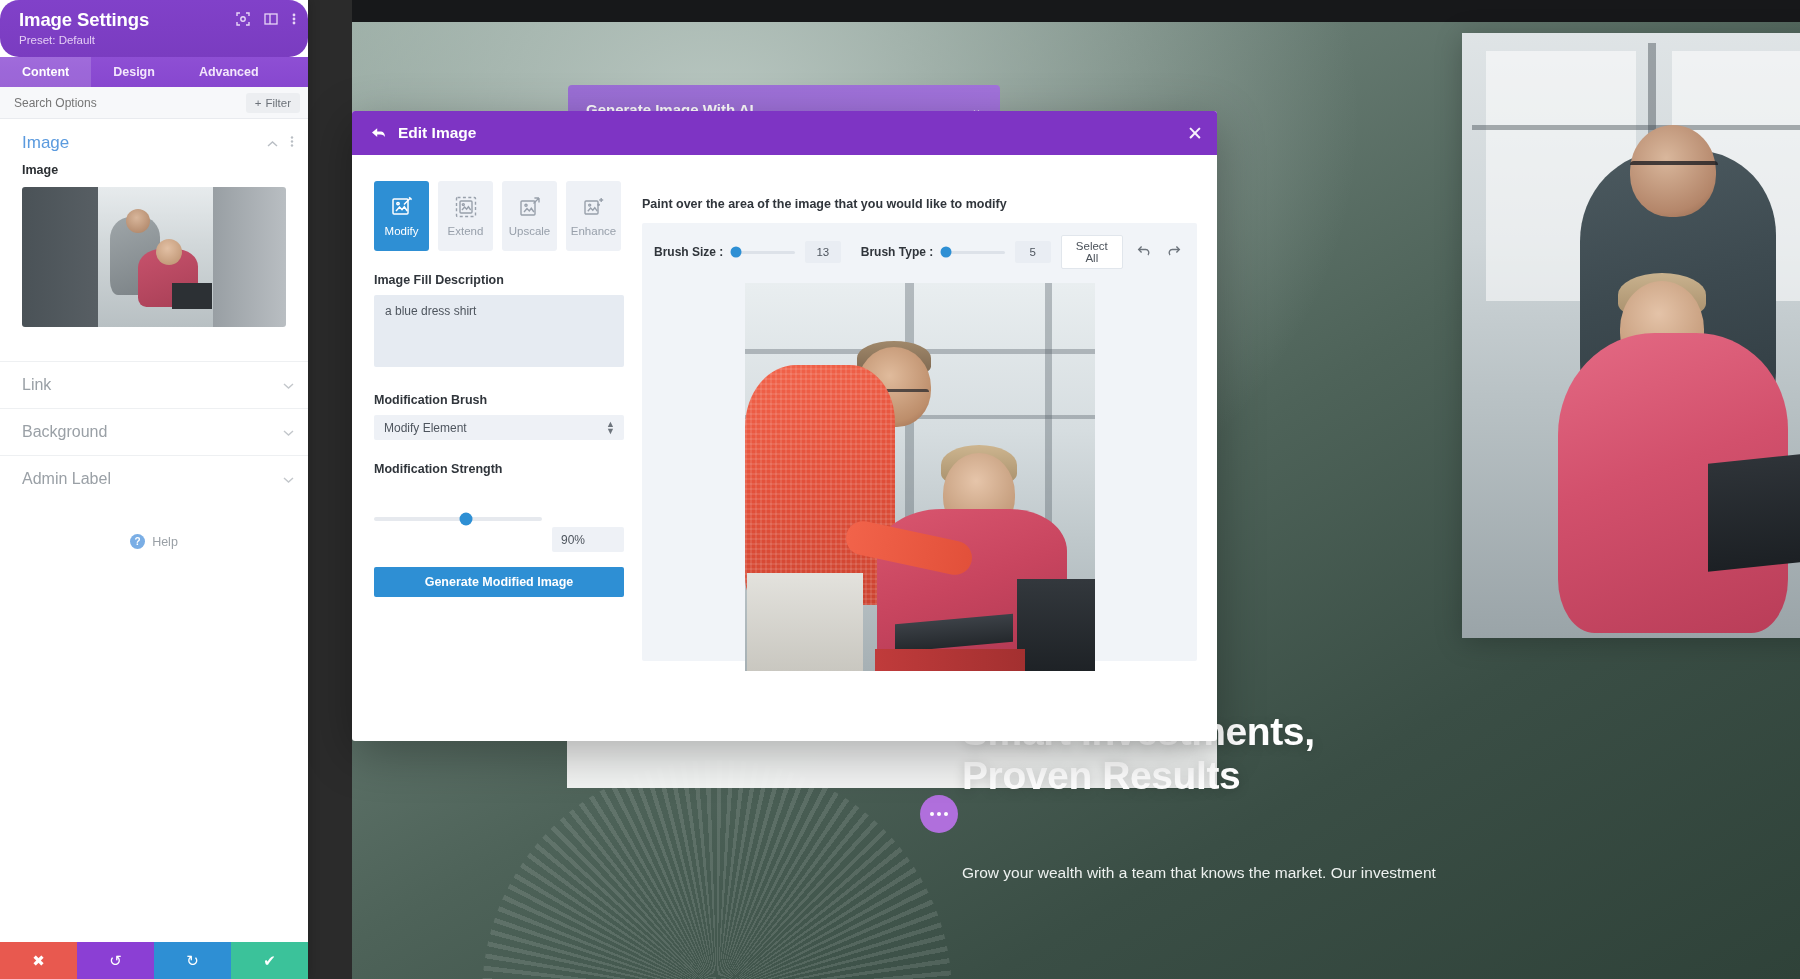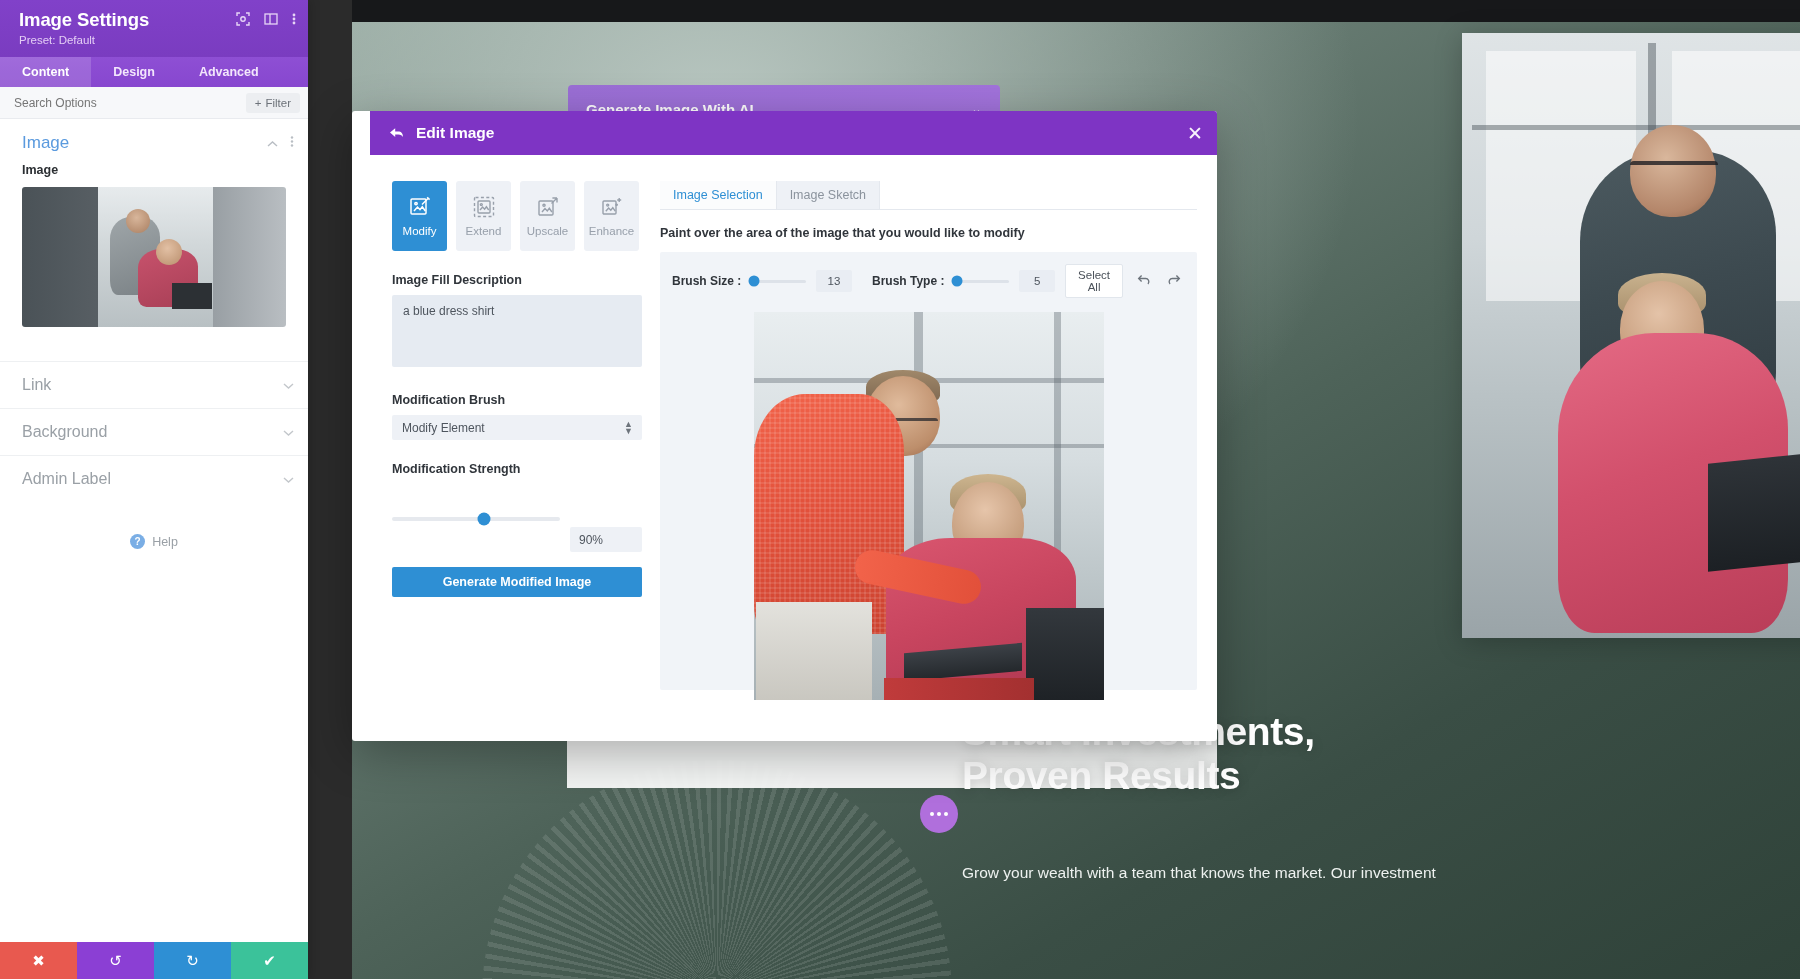--- a/index.html
+++ b/index.html
@@ -123,20 +123,21 @@
   .divi-panel {
     position: absolute; left: 0; top: 0; width: 308px; height: 979px;
     background: #ffffff;
     box-shadow: 2px 0 10px rgba(0,0,0,.18);
     display: flex; flex-direction: column;
   }
   .divi-head {
     background: #7a3fc4; height: 57px; padding: 9px 30px 0 19px;
     position: relative;
     background: linear-gradient(180deg,#8141c9,#7a3cc0);
+    border-radius: 19px;
   }
   .divi-title { color:#fff; font-size:18.5px; font-weight:700; letter-spacing:-.1px; }
   .divi-preset { color: #e4cdf5; font-size: 11.5px; margin-top: 3px; }
   .divi-head-icons {
     position:absolute; right: 12px; top: 12px; display:flex; gap: 14px; align-items:center;
   }
   .hi { color:#f0e2fb; opacity:.92; display:flex; align-items:center; }
 
   .divi-tabs {
     display:flex; height: 30px;
@@ -213,21 +214,21 @@
   .ft-cancel { background:#e8594f; }
   .ft-undo   { background:#8b3fd4; }
   .ft-redo   { background:#2e8fd4; }
   .ft-save   { background:#3bc29a; }
 
   
   .modal {
     position:absolute; left: 352px; top: 111px; width: 865px; height: 630px;
     background:#fff; border-radius: 3px;
     box-shadow: 0 12px 48px rgba(0,0,0,.3);
-    display:flex; flex-direction:column; overflow:hidden;padding-left:18px;
+    display:flex; flex-direction:column; overflow:hidden;
   }
   .modal-head {
     height: 44px; background:#7e34c4; display:flex; align-items:center;
     padding: 0 14px 0 19px; color:#fff;
   }
   .modal-back { font-size: 15px; margin-right: 11px; display:flex; align-items:center; }
   .modal-title { font-size:15.5px; font-weight:700; }
   .modal-close { margin-left:auto; font-size: 19px; line-height:1; opacity:.95; }
 
   .modal-body { flex:1; display:flex; padding: 26px 20px 0 22px; gap: 18px; }
@@ -607,24 +608,20 @@
             <div class="fill"></div>
             <div class="knob" style="left:55%;"></div>
           </div>
           <input class="str-val" value="90%" style="">
         </div>
 
         <button class="gen-btn">Generate Modified Image</button>
       </div>
 
       <div class="m-right">
-        <div class="tabs-row">
-          <div class="mtab active">Image Selection</div>
-          <div class="mtab">Image Sketch</div>
-        </div>
 
         <div class="paint-note">Paint over the area of the image that you would like to modify</div>
 
         <div class="canvas-card">
           <div class="brush-bar">
             <span class="brush-lbl">Brush Size :</span>
             <div class="brush-slider">
               <div class="knob" style="left:4%;"></div>
             </div>
             <input class="brush-val" value="13" style="">

